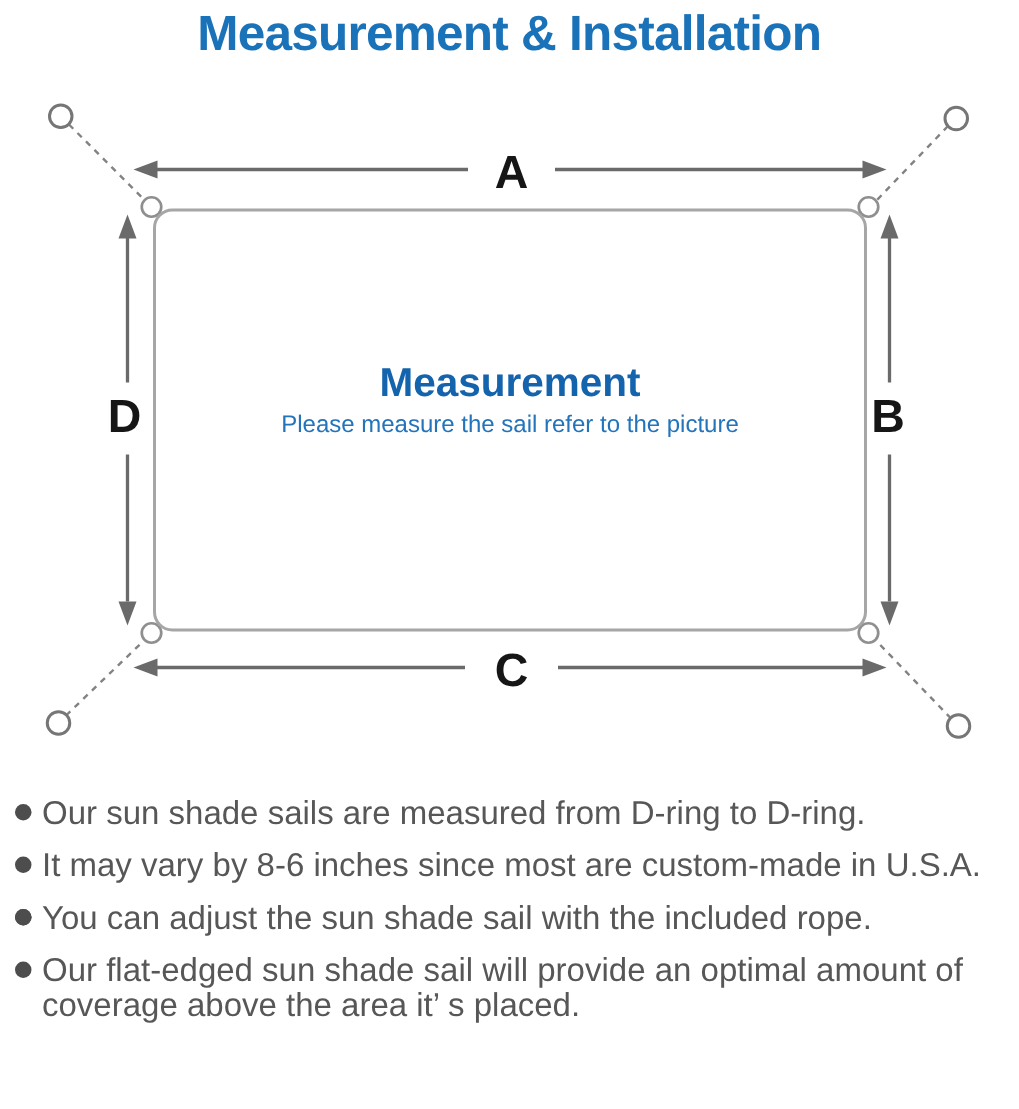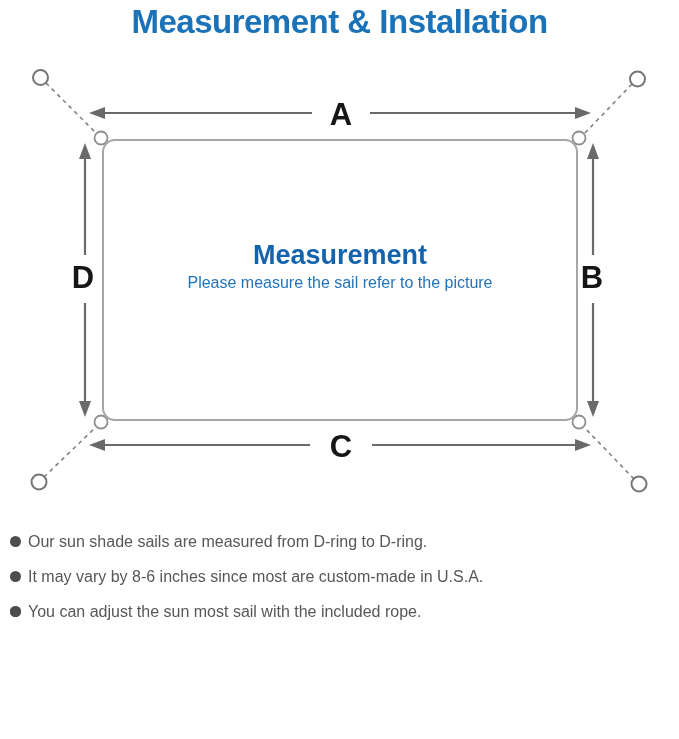--- a/index.html
+++ b/index.html
@@ -19,21 +19,21 @@
   .arrow{fill:#6a6a6a;stroke:none;}
   .dim-label{font-family:"Liberation Sans",sans-serif;font-weight:bold;font-size:31px;
              fill:#161616;text-anchor:middle;}
   .center-heading{font-family:"Liberation Sans",sans-serif;font-weight:bold;font-size:27px;
                   fill:#1463ad;text-anchor:middle;}
   .center-sub{font-family:"Liberation Sans",sans-serif;font-size:16px;
               fill:#2374bb;text-anchor:middle;}
 
   .notes{position:absolute;top:530px;left:10px;width:660px;margin:0;padding:0;list-style:none;}
   .notes li{position:relative;padding-left:18px;margin:0 0 12px 0;
-            font-size:16px;line-height:23px;color:#575757;}
+            font-size:22px;line-height:23px;color:#575757;}
   .dot{position:absolute;left:0;top:6px;width:11px;height:11px;border-radius:50%;background:#4d4d4d;}
 </style>
 </head>
 <body>
 
 <div class="page">
 
   <h1 class="title">Measurement &amp; Installation</h1>
 
   <svg class="diagram" width="679" height="462" viewBox="0 0 679 462" xmlns="http://www.w3.org/2000/svg">
@@ -104,17 +104,21 @@
     </li>
     <li>
       <span class="dot"></span>
       <span>It may vary by 8-6 inches since most are custom-made in U.S.A.</span>
     </li>
     <li>
       <span class="dot"></span>
     </li>
     <li>
       <span class="dot"></span>
-      <span>You can adjust the sun most sail with the included rope.</span>
+      <span>You can adjust the sun shade sail with the included rope.</span>
+    </li>
+    <li>
+      <span class="dot"></span>
+      <span>Our flat-edged sun shade sail will provide an optimal amount of coverage above the area it’ s placed.</span>
     </li>
   </ul>
 
 </div>
 
 </body></html>

